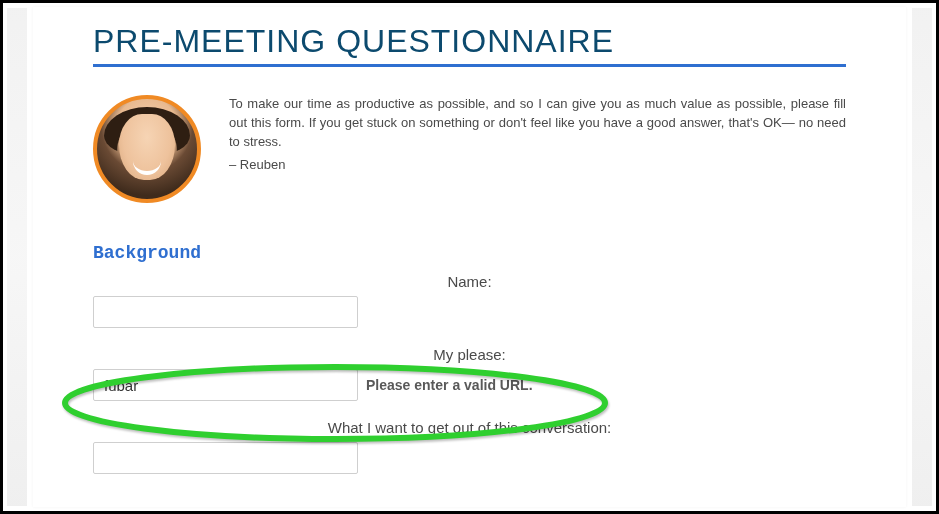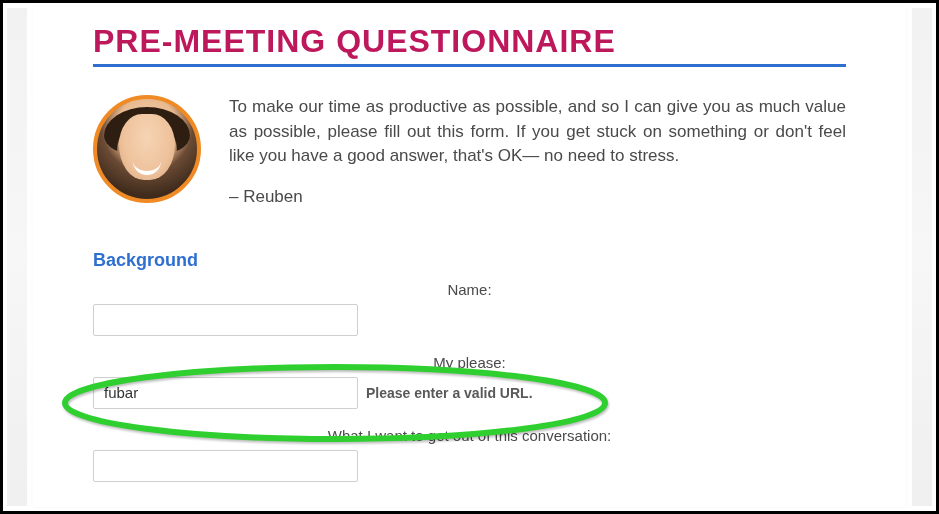--- a/index.html
+++ b/index.html
@@ -35,23 +35,23 @@
     right: 30px;
     top: 4px;
     bottom: 4px;
     background: #fff;
     box-shadow: 0 0 3px rgba(0,0,0,0.05);
     padding: 8px 60px 0 60px;
     box-sizing: border-box;
   }
   .page-title {
     font-size: 32px;
-    font-weight: 700;
+    font-weight: 400;
     letter-spacing: 1px;
-    color: #be185d;
+    color: #0c4a6e;
     margin: 8px 0 4px 0;
   }
   .rule {
     height: 3px;
     background: #2f6fd0;
     margin-bottom: 28px;
   }
   .intro {
     display: flex;
     align-items: flex-start;
@@ -94,33 +94,34 @@
     left: 50%;
     top: 58%;
     width: 28px;
     height: 14px;
     transform: translateX(-50%);
     border-bottom: 4px solid #fff;
     border-radius: 0 0 20px 20px;
   }
   .intro-text {
     flex: 1;
-    font-size: 17px;
+    font-size: 13px;
     line-height: 1.45;
     color: #4a4a4a;
     text-align: justify;
   }
   .intro-text .sig {
-    margin-top: 16px;
+    margin-top: 4px;
   }
   .section-heading {
     color: #2f6fd0;
     font-weight: 700;
     font-size: 18px;
     margin: 0 0 10px 0;
+    font-family: Liberation Mono, monospace;
   }
   .field {
     margin-bottom: 18px;
   }
   .field-label {
     font-size: 15px;
     color: #4a4a4a;
     margin-bottom: 6px;
     text-align: center;
   }

